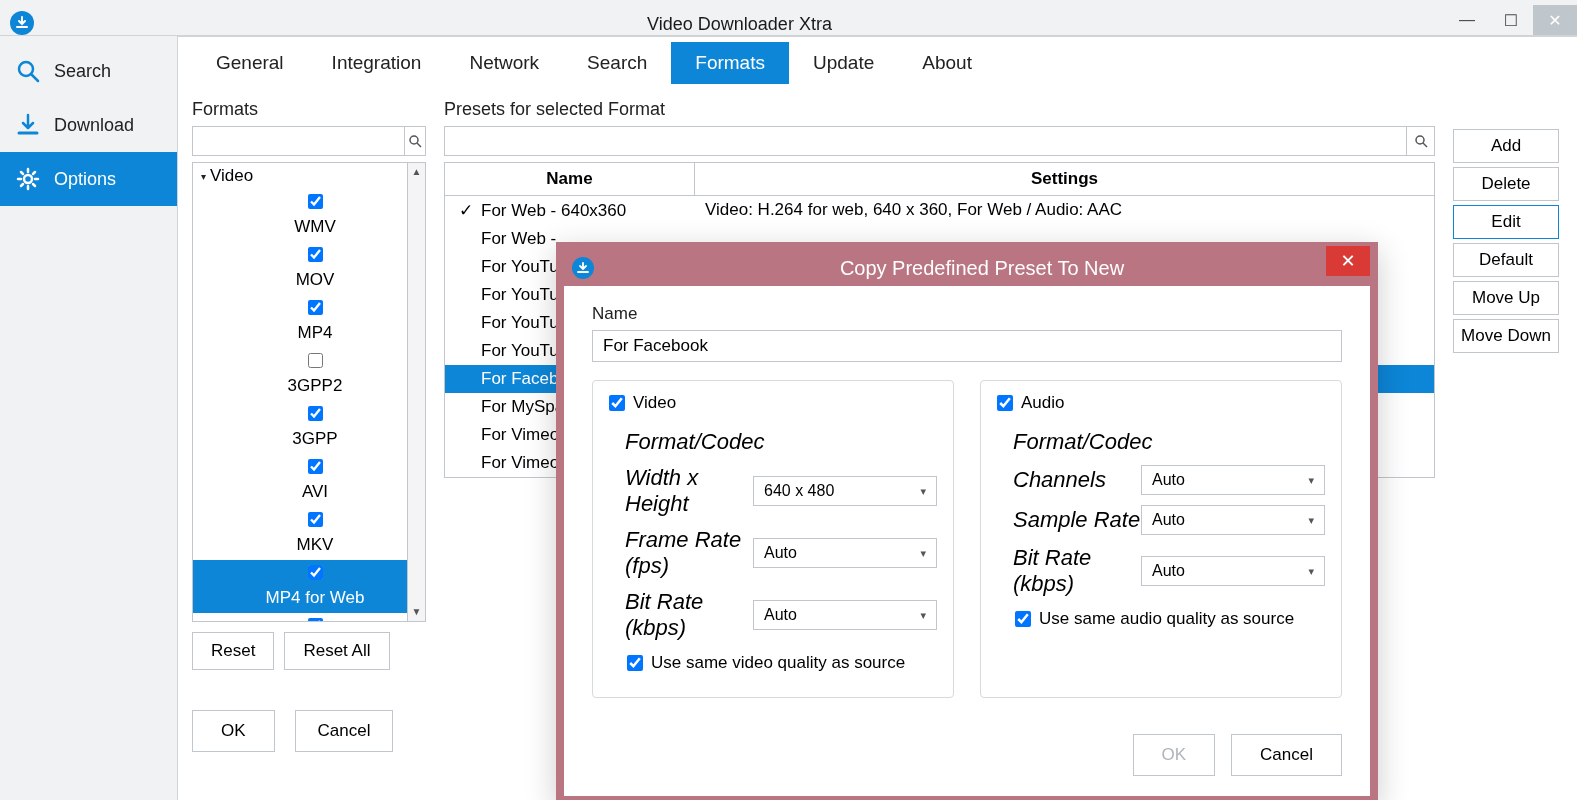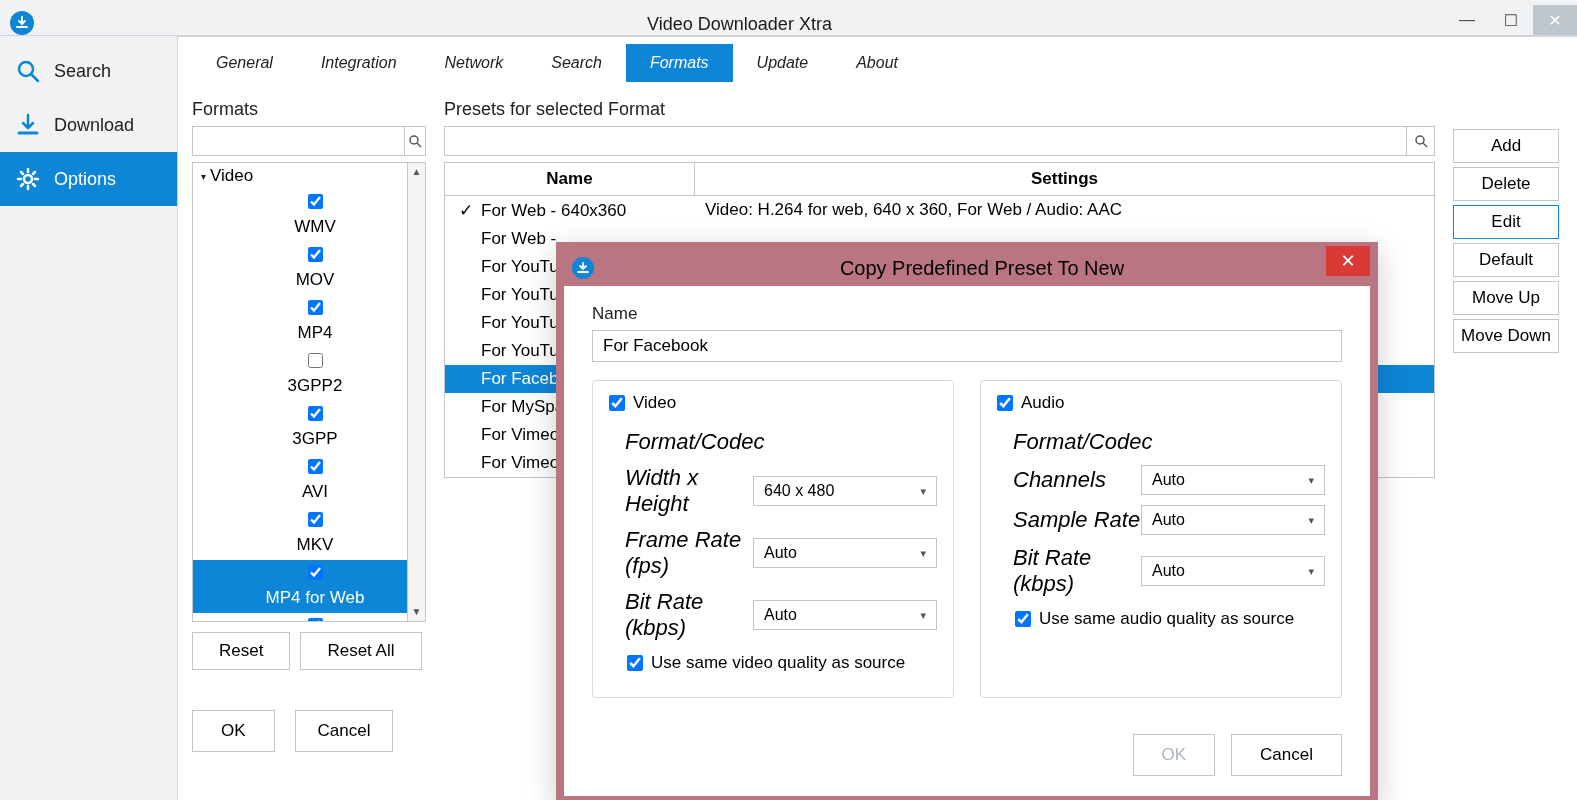--- a/index.html
+++ b/index.html
@@ -21,21 +21,21 @@
 .leftitem { height: 54px; display: flex; align-items: center; padding-left: 14px; font-size: 18px; color: #222; gap: 12px; cursor: pointer; }
 .leftitem .icon { width: 28px; height: 28px; display: flex; align-items: center; justify-content: center; color: #0d86d7; }
 .leftitem.active { background: #0d86d7; color: #fff; }
 .leftitem.active .icon { color: #fff; }
 
 
 .content { flex: 1; background: #fff; display: flex; flex-direction: column; border-top: 1px solid #d0d4d8; }
 
 
 .tabs { height: 52px; display: flex; align-items: center; padding-left: 14px; gap: 0; }
-.tab { padding: 10px 24px; font-size: 16px; color: #222; cursor: pointer; font-style: italic; }
+.tab { padding: 10px 24px; font-size: 19px; color: #222; cursor: pointer; }
 .tab.active { background: #0d86d7; color: #fff; }
 
 
 .bodyrow { display: flex; flex: 1; padding: 10px 18px 0 14px; gap: 18px; }
 
 
 .formatscol { width: 234px; display: flex; flex-direction: column; }
 .sectitle { font-size: 18px; color: #222; margin-bottom: 6px; }
 .searchbox { display: flex; border: 1px solid #bfc6cc; height: 30px; }
 .searchbox input { flex: 1; border: none; padding: 0 6px; font-size: 15px; outline: none; }
@@ -44,21 +44,21 @@
 .treelist { flex: 1; overflow: hidden; }
 .treehdr { padding: 3px 8px 3px 8px; font-size: 17px; display: flex; align-items: center; gap: 4px; }
 .treehdr::before { content: "▾"; font-size: 10px; color: #222; }
 .treeitem { padding: 5px 0 5px 30px; font-size: 17px; display: flex; align-items: center; gap: 8px; cursor: pointer; flex-direction: column; }
 .treeitem input[type=checkbox] { width: 15px; height: 15px; }
 .treeitem.sel { background: #0d86d7; color: #fff; }
 .treescroll { width: 18px; border-left: 1px solid #bfc6cc; position: relative; background: #f4f4f4; }
 .treescroll .up, .treescroll .dn { height: 18px; text-align: center; font-size: 10px; color: #555; line-height: 18px; }
 .treescroll .dn { position: absolute; bottom: 0; width: 100%; }
 .fmtbtnrow { display: flex; gap: 10px; margin-top: 10px; }
-.fbtn { border: 1px solid #bfc6cc; background: #fff; padding: 8px 26px; font-size: 17px; cursor: pointer; }
+.fbtn { border: 1px solid #bfc6cc; background: #fff; padding: 8px 18px; font-size: 17px; cursor: pointer; }
 .okrow { display: flex; gap: 20px; margin-top: 40px; }
 
 
 .presetscol { flex: 1; display: flex; flex-direction: column; }
 .presettable { border: 1px solid #bfc6cc; margin-top: 6px; }
 .pthdr { display: flex; background: #fff; border-bottom: 1px solid #bfc6cc; }
 .pthdr > div { padding: 6px 10px; font-weight: 600; font-size: 17px; text-align: center; }
 .pthdr .c1 { width: 250px; border-right: 1px solid #bfc6cc; }
 .pthdr .c2 { flex: 1; }
 .ptrow { display: flex; padding: 4px 0; font-size: 17px; cursor: pointer; }
@@ -69,21 +69,21 @@
 
 
 .actcol { width: 106px; display: flex; flex-direction: column; gap: 4px; padding-top: 30px; }
 .actbtn { border: 1px solid #bfc6cc; background: #fff; padding: 6px 0; font-size: 17px; text-align: center; cursor: pointer; }
 .actbtn.focus { border: 1px solid #0d86d7; }
 
 
 .dialog { position: absolute; left: 556px; top: 242px; width: 822px; background: #eef2f5; border: 8px solid #b97581; box-shadow: 0 8px 30px rgba(0,0,0,0.2); }
 .dlgtitle { height: 36px; background: #b97581; display: flex; align-items: center; position: relative; }
 .dlgtitle .dicon { width: 22px; height: 22px; margin-left: 8px; border-radius: 50%; background: #0d86d7; display: flex; align-items: center; justify-content: center; color: #fff; font-size: 12px; }
-.dlgtitle .dtxt { flex: 1; text-align: center; font-size: 20px; color: #000000; }
+.dlgtitle .dtxt { flex: 1; text-align: center; font-size: 20px; color: #ffffff; }
 .dlgtitle .dclose { width: 44px; height: 30px; background: #d93a36; color: #fff; display: flex; align-items: center; justify-content: center; font-size: 18px; position: absolute; right: 0; top: -4px; cursor: pointer; }
 .dlgbody { padding: 18px 28px 20px 28px; background: #fff; }
 .dlglabel { font-size: 17px; color: #222; margin-bottom: 6px; }
 .dlginput { width: 100%; border: 1px solid #bfc6cc; height: 32px; padding: 0 10px; font-size: 17px; margin-bottom: 18px; }
 .dlgrow { display: flex; gap: 26px; }
 .dlgpanel { flex: 1; border: 1px solid #d5dade; border-radius: 4px; padding: 12px 16px 24px 16px; }
 .dlgcheck { display: flex; align-items: center; gap: 8px; font-size: 17px; margin-bottom: 16px; }
 .dlgcheck input { width: 16px; height: 16px; }
 .fldrow { display: flex; align-items: center; margin-bottom: 10px; }
 .fldrow label { width: 128px; font-size: 22px; font-style: italic; }

